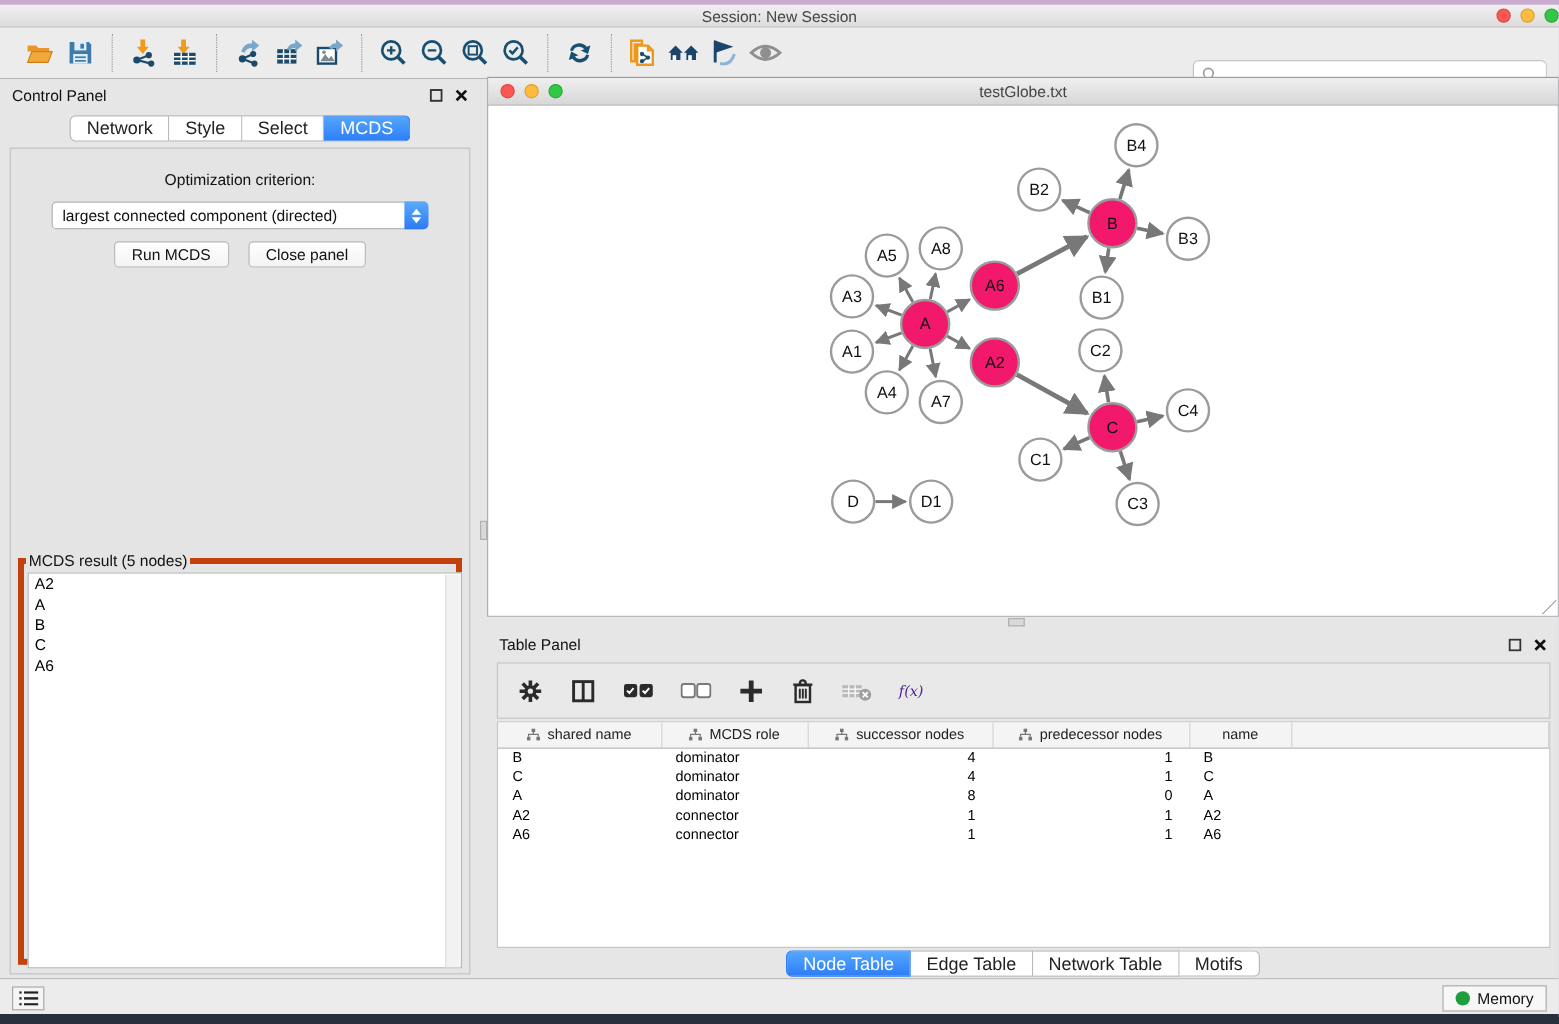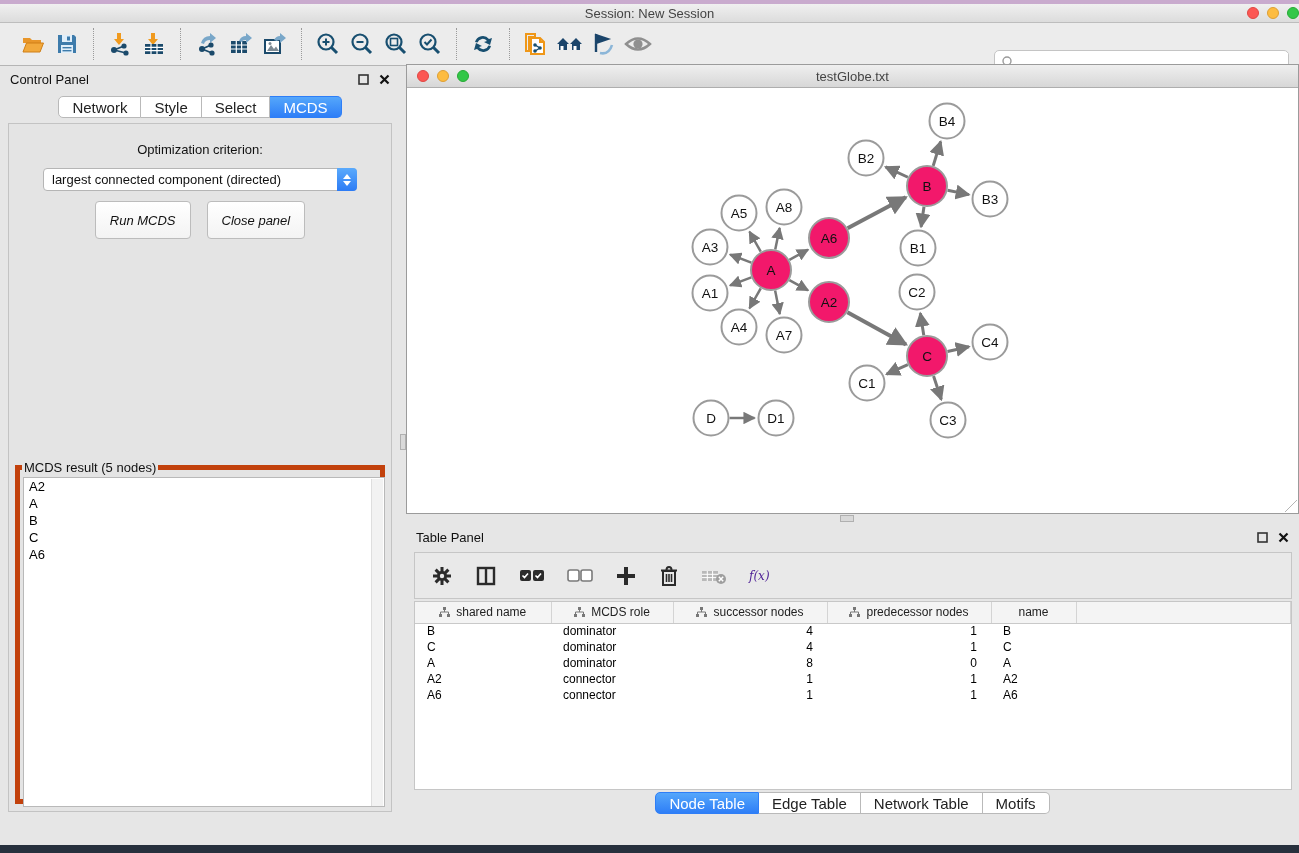--- a/index.html
+++ b/index.html
@@ -53,23 +53,23 @@
   #opt-label { margin-top:18px; text-align:center; font-size:13px; color:#111; }
   #mcds-select { position:absolute; left:34px; top:44px; width:314px; height:23px;
     background:#fff; border:1px solid #b5b5b5; border-radius:4px;
     display:flex; align-items:center; font-size:13px; color:#111; }
   #mcds-select .val { flex:1; padding-left:8px; white-space:nowrap; overflow:hidden; }
   #mcds-select .stepper { width:20px; height:23px; margin-right:-1px;
     background:linear-gradient(#5aaafc,#2c7bf5); border-radius:0 4px 4px 0;
     display:flex; flex-direction:column; align-items:center; justify-content:center; gap:2px; }
   .chev-up { width:0; height:0; border-left:4px solid transparent; border-right:4px solid transparent; border-bottom:5px solid #fff; }
   .chev-dn { width:0; height:0; border-left:4px solid transparent; border-right:4px solid transparent; border-top:5px solid #fff; }
-  .btn { height:38px; background:linear-gradient(#ffffff,#f3f3f3); border:1px solid #bcbcbc;
+  .btn { height:22px; background:linear-gradient(#ffffff,#f3f3f3); border:1px solid #bcbcbc;
     border-radius:4px; font-size:13px; color:#111; display:inline-flex; align-items:center;
-    justify-content:center; padding:0 14px;font-style:italic; }
+    justify-content:center; padding:0 14px; }
   #cp-buttons { position:absolute; left:0; top:77px; width:100%; display:flex; justify-content:center; gap:16px; }
   #mcds-fieldset { position:absolute; left:6px; top:336px; width:370px; height:344px;
     border:5px solid #c2410c; }
   #mcds-fieldset legend { font-size:13px; color:#111; padding:0 2px; margin-left:2px; }
   #mcds-list { position:absolute; left:3px; top:2px; width:362px; height:330px;
     background:#fff; border:1px solid #b9b9b9; overflow:hidden; }
   #mcds-list .item { font-size:13px; color:#000; padding:1px 0 1px 5px; line-height:15px; }
   #mcds-scroll { position:absolute; right:1px; top:1px; width:12px; height:328px;
     background:#f2f2f2; border-left:1px solid #dedede; }
 
@@ -586,16 +586,32 @@
       </div>
 
       <div id="tp-tabs">
           <span class="seg active">Node Table</span>
           <span class="seg">Edge Table</span>
           <span class="seg">Network Table</span>
           <span class="seg">Motifs</span>
         </div>
     </div>
 
+    <div id="statusbar" class="abs">
+      <div id="list-btn">
+        <svg width="16" height="12" viewBox="0 0 16 12">
+          <rect x="0" y="0" width="2" height="2" fill="#222"></rect>
+            <rect x="4" y="0" width="12" height="2" fill="#222"></rect>
+          <rect x="0" y="5" width="2" height="2" fill="#222"></rect>
+            <rect x="4" y="5" width="12" height="2" fill="#222"></rect>
+          <rect x="0" y="10" width="2" height="2" fill="#222"></rect>
+            <rect x="4" y="10" width="12" height="2" fill="#222"></rect>
+        </svg>
+      </div>
+      <div id="memory-btn">
+        <span class="green-dot"></span>
+        <span>Memory</span>
+      </div>
+    </div>
   </div>
 
   <div id="desktop-bottom" class="abs"></div>
 </div>
 
 </body></html>

